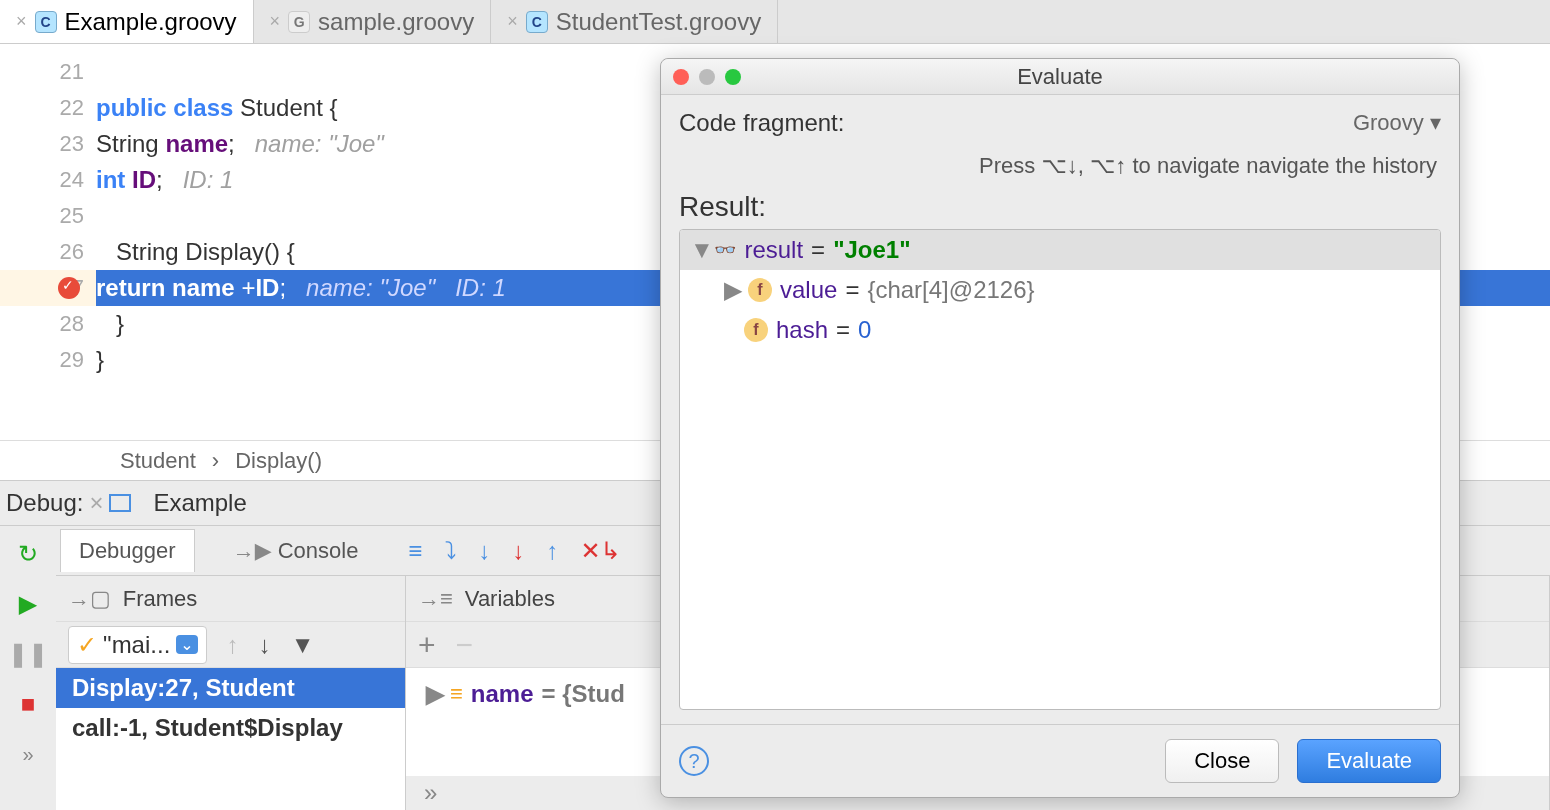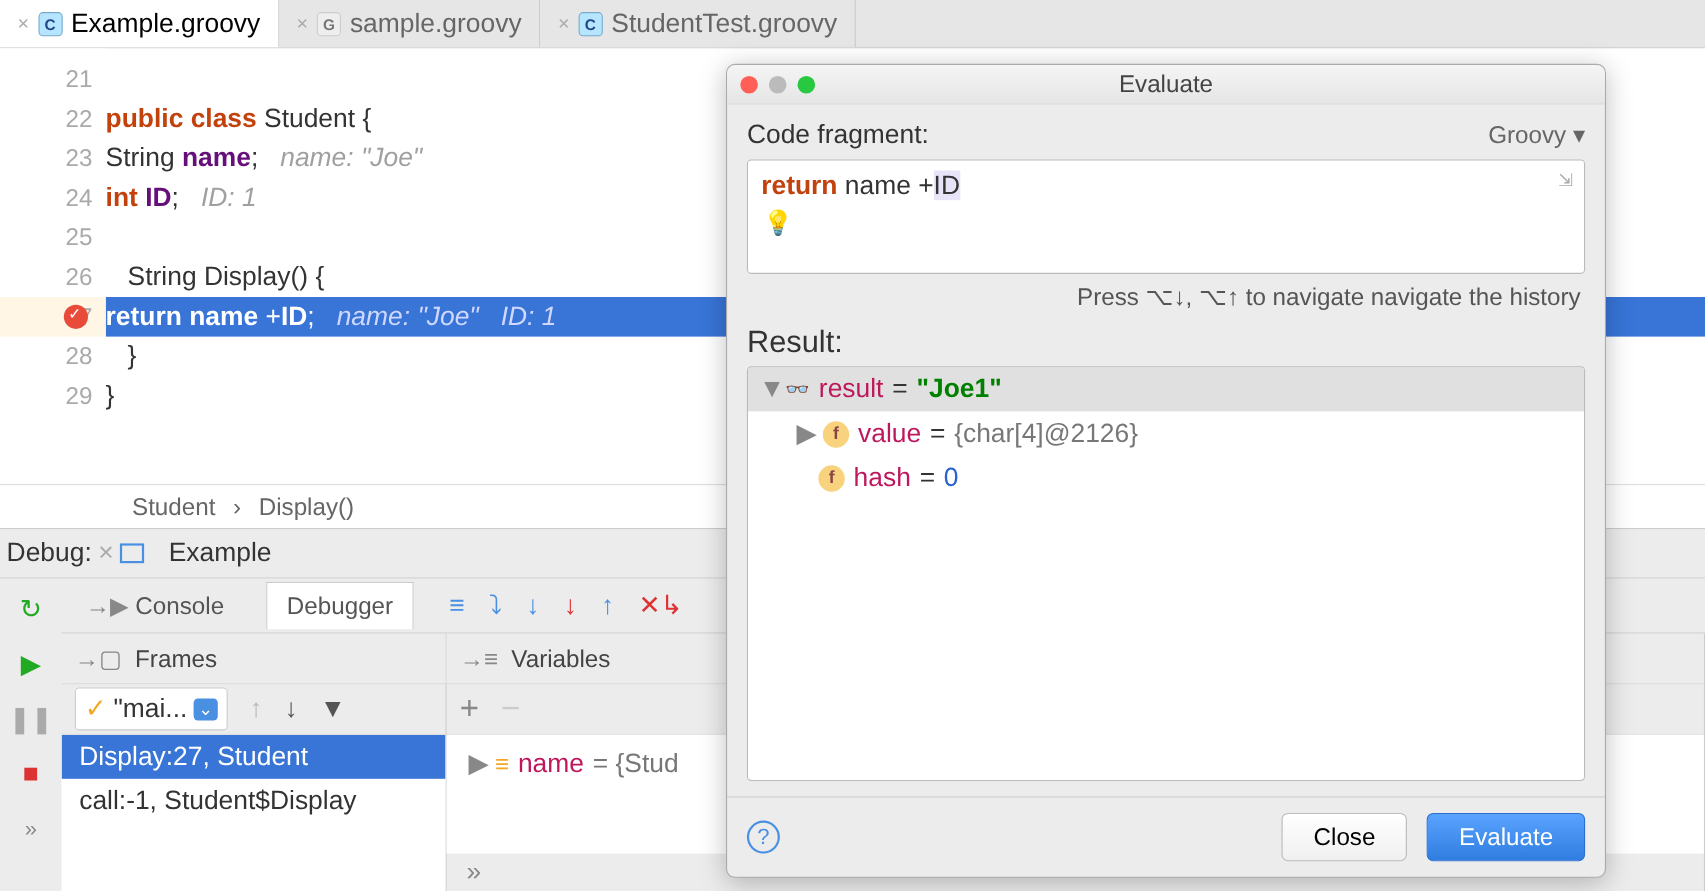--- a/index.html
+++ b/index.html
@@ -18,21 +18,21 @@
 
 .editor-wrap { display:flex; height: 396px; background:#fff; position:relative;}
 .gutter { width: 96px; background:#fff; flex:none; text-align:center; padding-top:10px;}
 .gutter-row{height:36px; display:flex; align-items:center; justify-content:flex-end; padding-right:12px; color:#aaa; font-size:22px; position:relative;}
 .gutter-row.bp{background:#fff6e5;}
 .bp-icon{position:absolute; left:58px; width:22px; height:22px; background:#e84b3a; border-radius:50%; }
 .bp-icon::after{content:"✓"; color:#fff; font-size:14px; position:absolute; left:4px; top:0;}
 .code-area{flex:1; padding-top:10px; overflow:hidden;}
 .code-line{height:36px; display:flex; align-items:center; white-space:pre; font-size:24px;}
 .code-line.highlight{background:#3875d7; color:#fff;}
-.kw{color:#c2410c; font-weight:bold;}
+.kw{color:#3b82f6; font-weight:bold;}
 .fld{color:#660e7a; font-weight:bold;}
 .hint{color:#a0a0a0; font-style:italic;}
 .highlight .kw{color:#fff;}
 .highlight .fld{color:#fff;}
 .highlight .hint{color:#d0d8ff;}
 .breadcrumb{height:40px; border-top:1px solid #ddd; display:flex; align-items:center; padding-left:120px; gap:16px; background:#fff; color:#666; font-size:22px;}
 
 
 .debug-header{height:46px; display:flex; align-items:center; background:#ececec; border-top:1px solid #ccc; border-bottom:1px solid #ccc;}
 .debug-header .label{padding:0 6px; font-size:24px;}
@@ -42,21 +42,21 @@
 .left-tools{width:56px; flex:none; background:#ececec; display:flex; flex-direction:column; align-items:center; gap:22px; padding-top:14px;}
 .tool-icon{width:28px; height:28px; display:flex; align-items:center; justify-content:center; font-size:24px;}
 .debug-main{flex:1; display:flex; flex-direction:column; background:#ececec;}
 .debug-tabs{height:50px; display:flex; align-items:center; gap:20px; padding-left:4px; border-bottom:1px solid #ccc;}
 .dtab{padding:8px 18px; font-size:22px; color:#555;}
 .dtab.active{background:#fff; border:1px solid #ccc; border-bottom:none;}
 .step-icons{display:flex; gap:22px; align-items:center; margin-left:12px;}
 .panes{flex:1; display:flex;}
 .pane{flex:1; display:flex; flex-direction:column; border-right:1px solid #ccc;}
 .pane-header{height:46px; display:flex; align-items:center; padding:0 12px; gap:12px; font-size:22px; color:#444; border-bottom:1px solid #ddd; background:#ececec;}
-.pane-body{flex:1; background:#fff; overflow:hidden;}
+.pane-body{flex:1; background:#fff; overflow:hidden;font-weight:bold;}
 .pane-tools{height:46px; display:flex; gap:20px; align-items:center; padding:0 12px; border-bottom:1px solid #ddd;}
 .thread-chip{display:inline-flex; align-items:center; gap:6px; background:#fff; border:1px solid #ccc; border-radius:4px; padding:4px 8px;}
 .thread-chip .chev{background:#4a90e2; color:#fff; border-radius:4px; padding:0 4px; font-size:16px;}
 .frame-item{padding:6px 16px; font-size:24px;}
 .frame-item.sel{background:#3875d7; color:#fff;}
 .frame-item.lib{background:#fffde7;}
 
 
 .more-row{height:34px; display:flex; align-items:center; padding-left:18px; color:#888;}
 
@@ -73,21 +73,21 @@
 .frag-input{background:#fff; border:1px solid #bbb; border-radius:4px; height:104px; padding:8px 12px; position:relative;}
 .frag-code{font-family:Menlo,Consolas,monospace; font-size:24px;}
 .bulb{position:absolute; left:14px; top:44px; color:#f5a623; font-size:22px;}
 .collapse-ic{position:absolute; right:10px; top:8px; color:#aaa; font-size:16px;}
 .hint-nav{text-align:right; color:#555; font-size:22px; margin:8px 4px 12px 0;}
 .result-box{background:#fff; border:1px solid #bbb; border-radius:4px; flex:1; overflow:auto;}
 .tree-row{display:flex; align-items:center; gap:8px; padding:6px 10px; font-size:24px;}
 .tree-row.sel{background:#e0e0e0;}
 .tree-arrow{color:#888; width:16px; display:inline-block;}
 .oo-icon{color:#aaa; font-size:18px;}
-.name-red{color:#be185d;}
+.name-red{color:#4c1d95;}
 .val-green{color:#008000; font-weight:bold;}
 .val-gray{color:#777;}
 .f-badge{display:inline-flex; width:24px; height:24px; background:#f8d27c; color:#844; border-radius:50%; align-items:center; justify-content:center; font-size:16px; font-weight:bold;}
 .dialog-footer{padding:14px 18px; display:flex; align-items:center; justify-content:flex-end; gap:18px; border-top:1px solid #ccc;}
 .help-icon{width:30px;height:30px;border-radius:50%;border:2px solid #4a90e2;color:#4a90e2;display:flex;align-items:center;justify-content:center;font-size:20px;margin-right:auto;}
 .btn{padding:8px 28px; border-radius:6px; font-size:22px; border:1px solid #bbb; background:linear-gradient(#fff,#f0f0f0);}
 .btn.primary{background:linear-gradient(#5aa3ff,#2f7de0); color:#fff; border:1px solid #2a6fcf;}
 </style>
 </head>
 <body>
@@ -170,24 +170,24 @@
 <div class="debug-body">
   <div class="left-tools">
     <div class="tool-icon" style="color:#2a2;">↻</div>
     <div class="tool-icon" style="color:#2a2;">▶</div>
     <div class="tool-icon" style="color:#aaa;">❚❚</div>
     <div class="tool-icon" style="color:#d33;">■</div>
     <div class="tool-icon" style="color:#888;font-size:20px;">»</div>
   </div>
   <div class="debug-main">
     <div class="debug-tabs">
+      <div class="dtab active">Debugger</div>
       <div class="dtab">
         <span style="color:#888">→▶ </span><span>Console</span>
       </div>
-      <div class="dtab active">Debugger</div>
       <div class="step-icons">
         <span style="color:#4a90e2">≡</span>
         <span style="color:#4a90e2">⤵</span>
         <span style="color:#4a90e2">↓</span>
         <span style="color:#d33">↓</span>
         <span style="color:#4a90e2">↑</span>
         <span style="color:#d33">✕↳</span>
       </div>
     </div>
     <div class="panes">
@@ -241,27 +241,20 @@
       <span class="tr-yel"></span>
       <span class="tr-grn"></span>
     </div>
     <div class="dialog-title">Evaluate</div>
   </div>
   <div class="dialog-body">
     <div class="frag-row">
       <span style="font-size:24px">Code fragment:</span>
       <span class="lang-dd"><span>Groovy</span> ▾</span>
     </div>
-    <div class="frag-input">
-      <div class="frag-code">
-        <span class="kw">return</span><span> name +</span><span style="background:#e8e4f8">ID</span>
-      </div>
-      <div class="bulb">💡</div>
-      <div class="collapse-ic">⇲</div>
-    </div>
     <div class="hint-nav">Press ⌥↓, ⌥↑ to navigate navigate the history</div>
     <div style="font-size:28px;margin-bottom:6px">Result:</div>
     <div class="result-box">
       <div class="tree-row sel">
         <span class="tree-arrow">▼</span>
         <span class="oo-icon">👓</span>
         <span class="name-red">result</span>
         <span> = </span>
         <span class="val-green">"Joe1"</span>
       </div>

